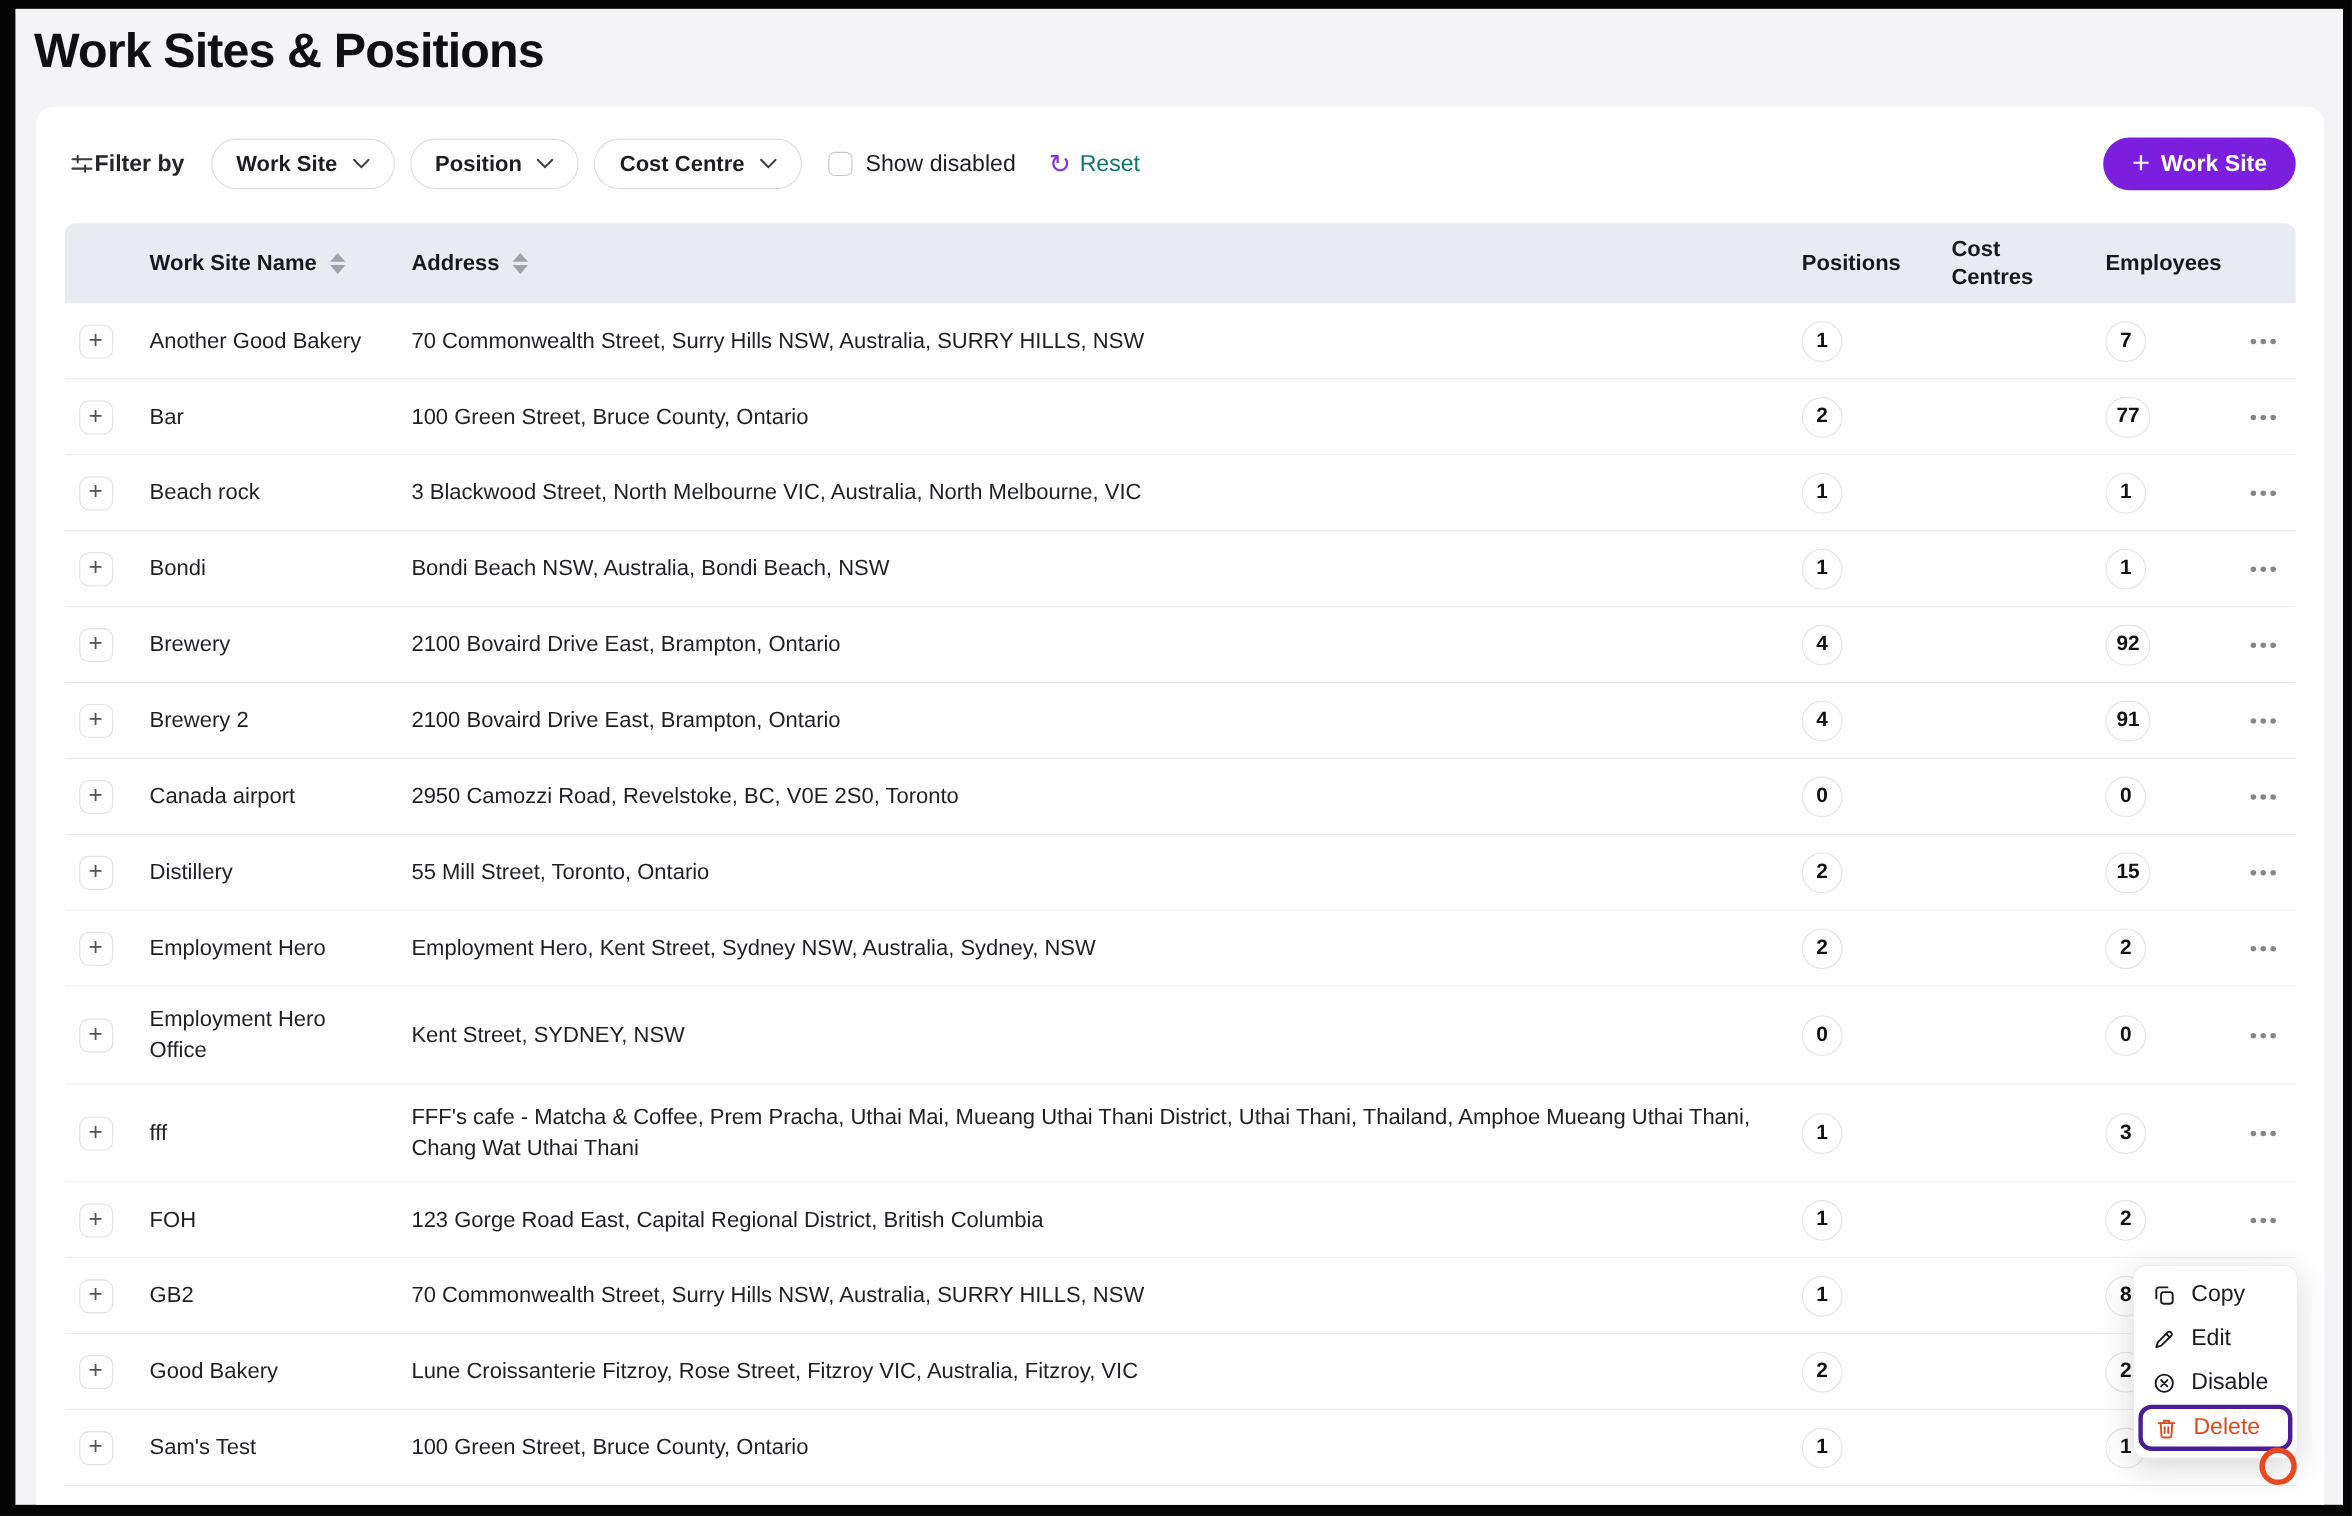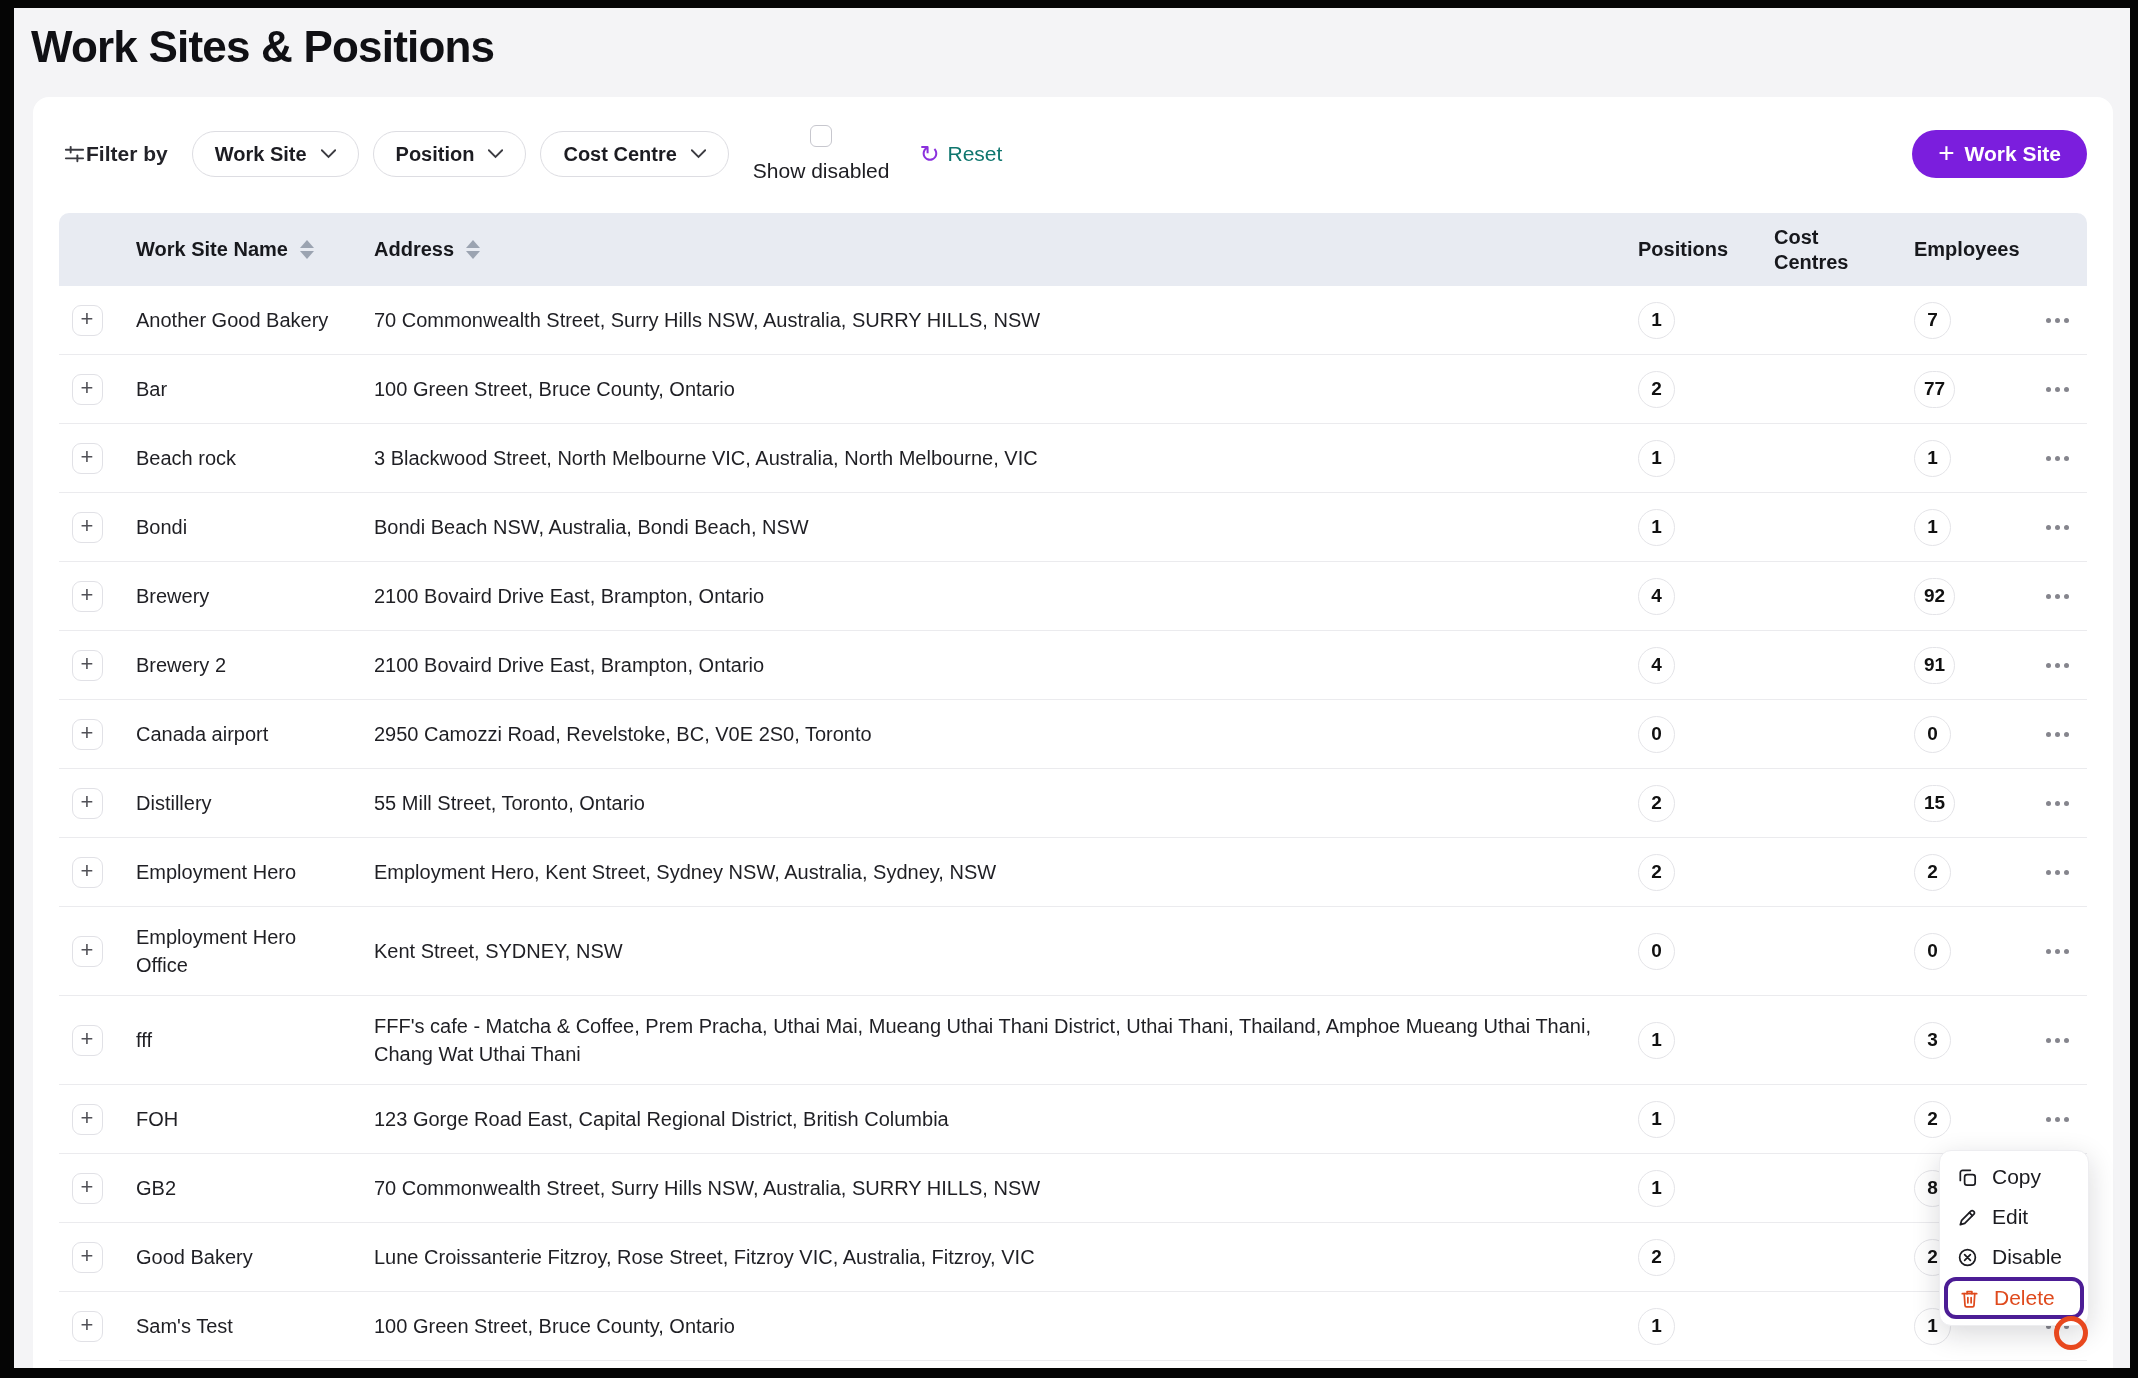--- a/index.html
+++ b/index.html
@@ -26,21 +26,21 @@
   
   .toolbar { display:flex; align-items:center; gap:14px; padding:28px 26px 0 30px; }
   .filter-by { display:flex; align-items:center; gap:0; margin-right:10px; }
   .filter-by-label { font-size:21px; font-weight:700; color:#232329; }
   .pill {
     display:flex; align-items:center; gap:14px; height:46px; padding:0 22px;
     background:#fff; border:1px solid #dddde2; border-radius:24px; cursor:pointer;
   }
   .pill-label { font-size:20px; font-weight:700; color:#1c1c22; }
   .chev { width:15px; height:10px; }
-  .checkbox-wrap { display:flex; align-items:center; gap:12px; margin-left:10px;flex-direction:column; }
+  .checkbox-wrap { display:flex; align-items:center; gap:12px; margin-left:10px; }
   .checkbox {
     width:22px; height:22px; border:1.5px solid #c7c7ce; border-radius:6px; background:#fff; cursor:pointer;
   }
   .checkbox-label { font-size:21px; color:#1d1d22; }
   .reset { display:flex; align-items:center; gap:8px; margin-left:16px; cursor:pointer; }
   .reset-glyph { font-size:24px; color:#8b31dd; font-family:"DejaVu Sans",sans-serif; line-height:1; }
   .reset-label { font-size:21px; font-weight:500; color:#0f766e; }
   .add-btn {
     margin-left:auto; display:flex; align-items:center; gap:10px;
     height:48px; padding:0 26px; border:none; border-radius:24px;

